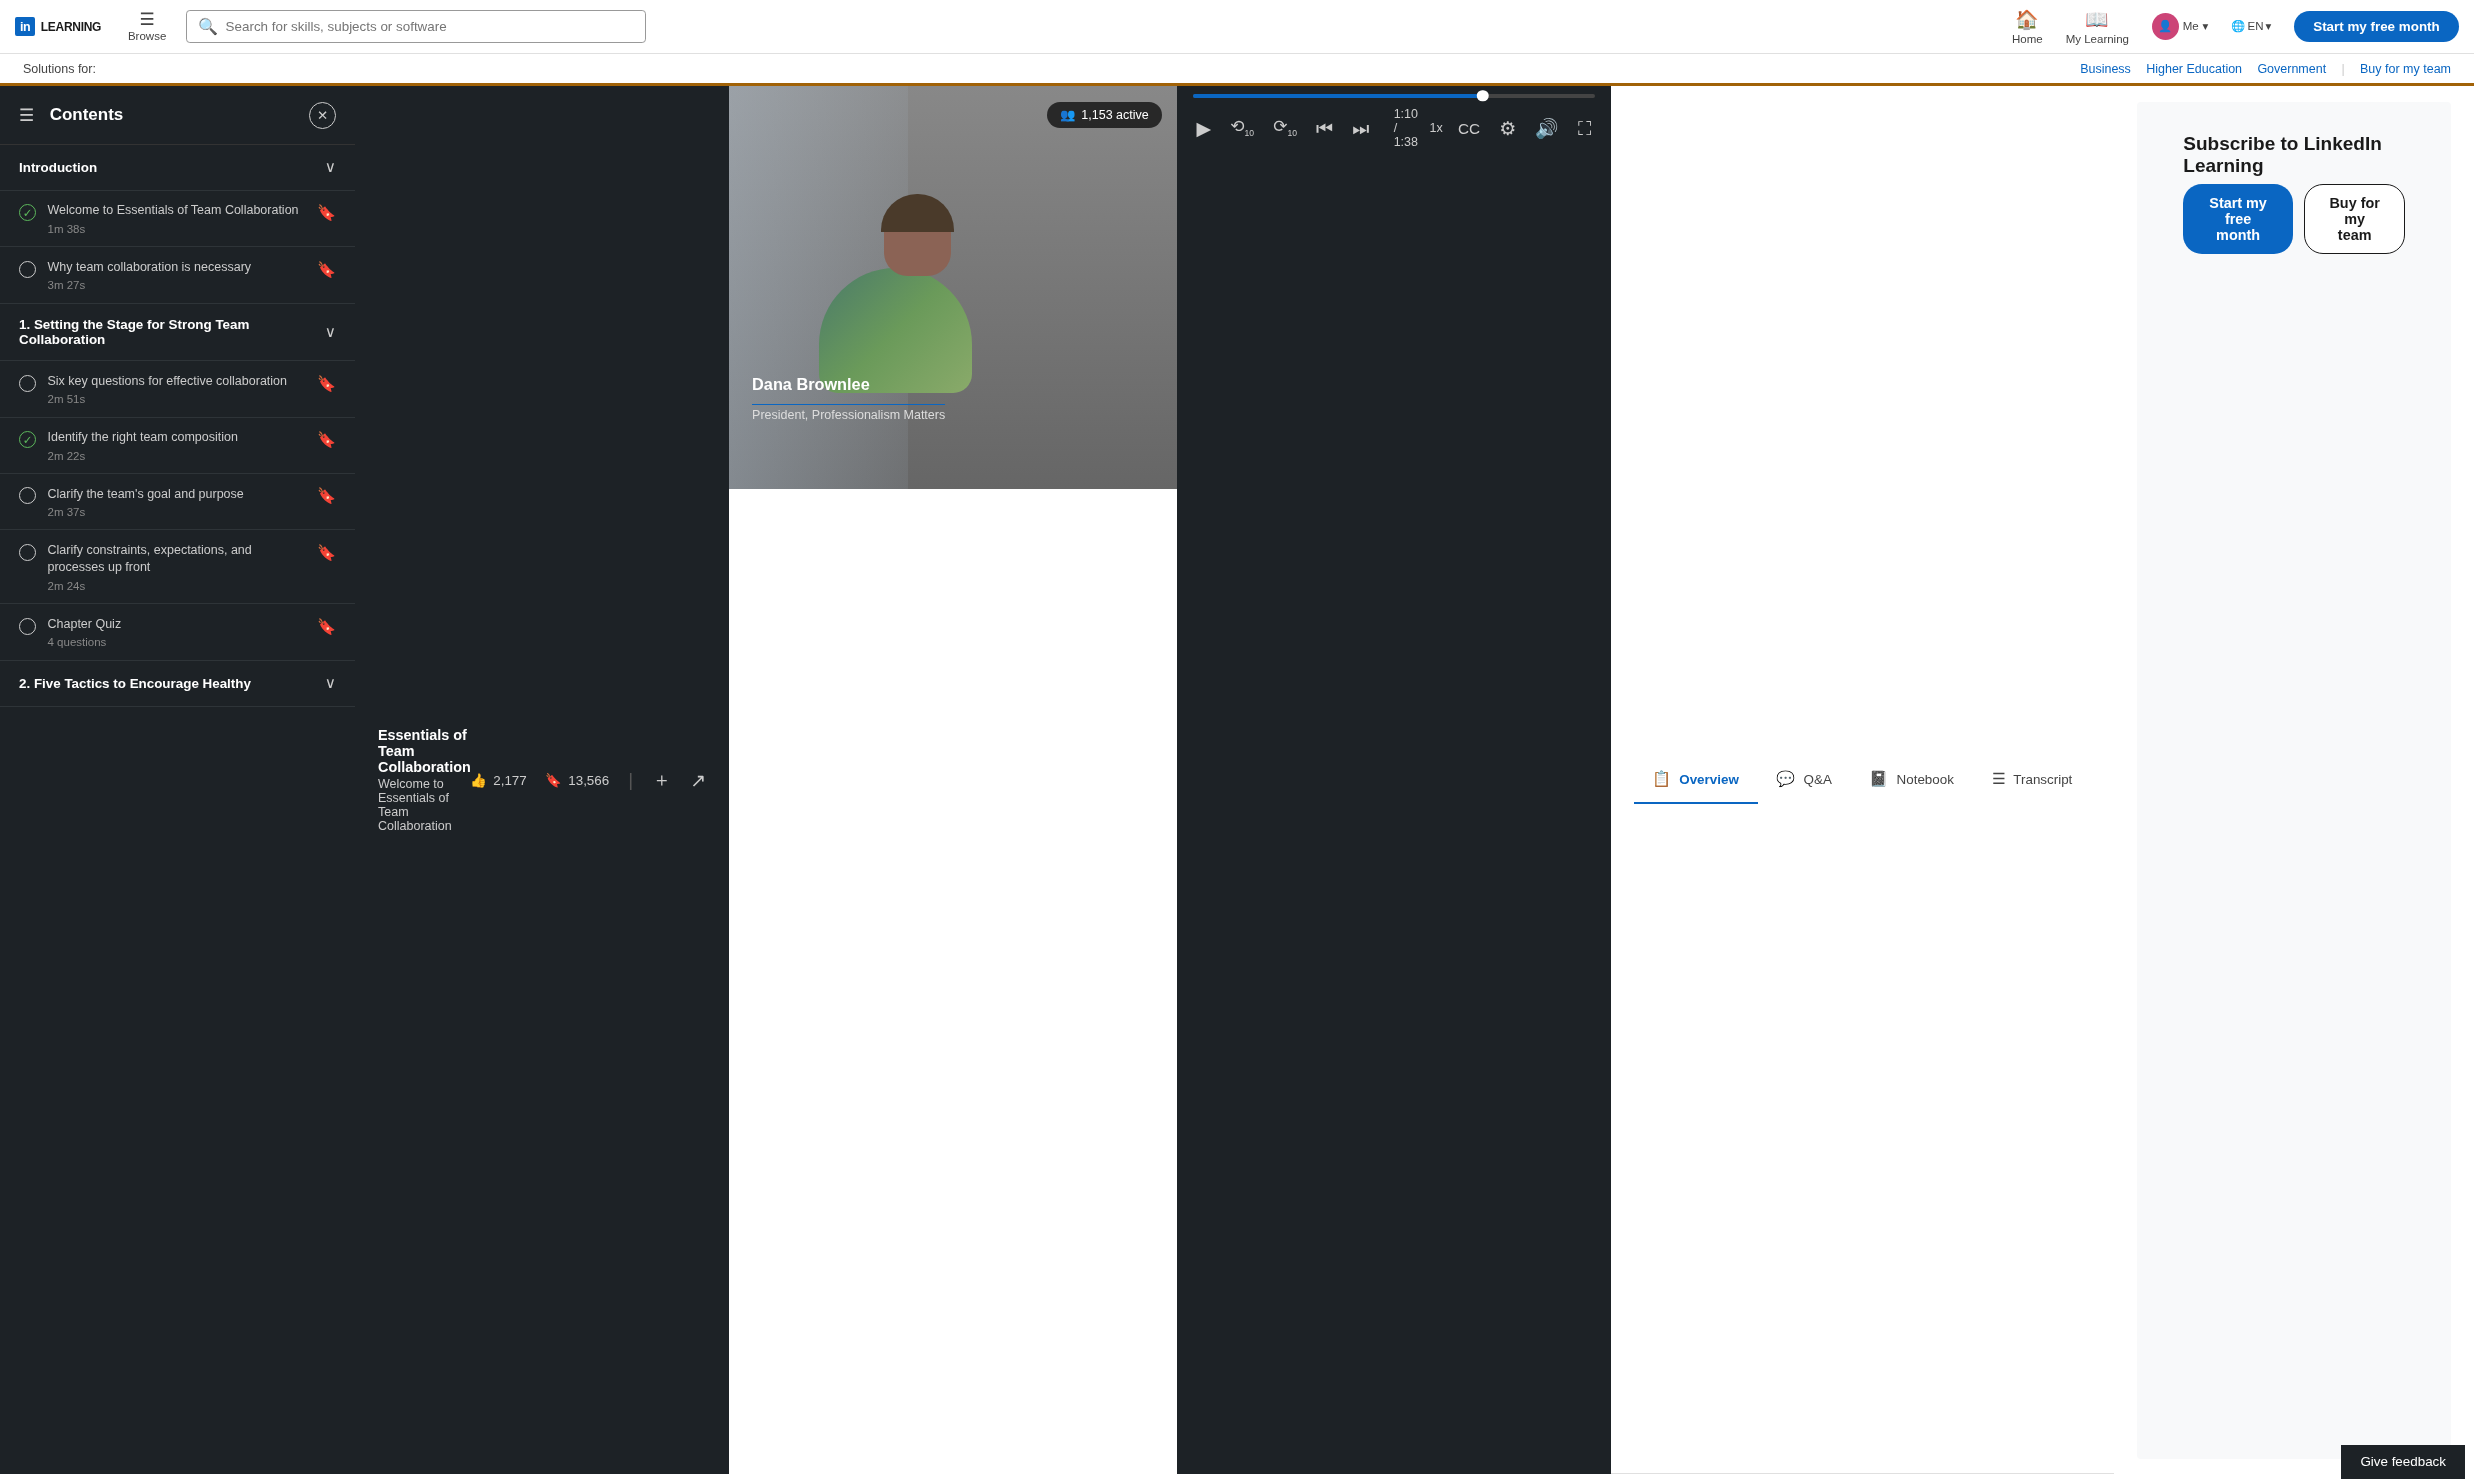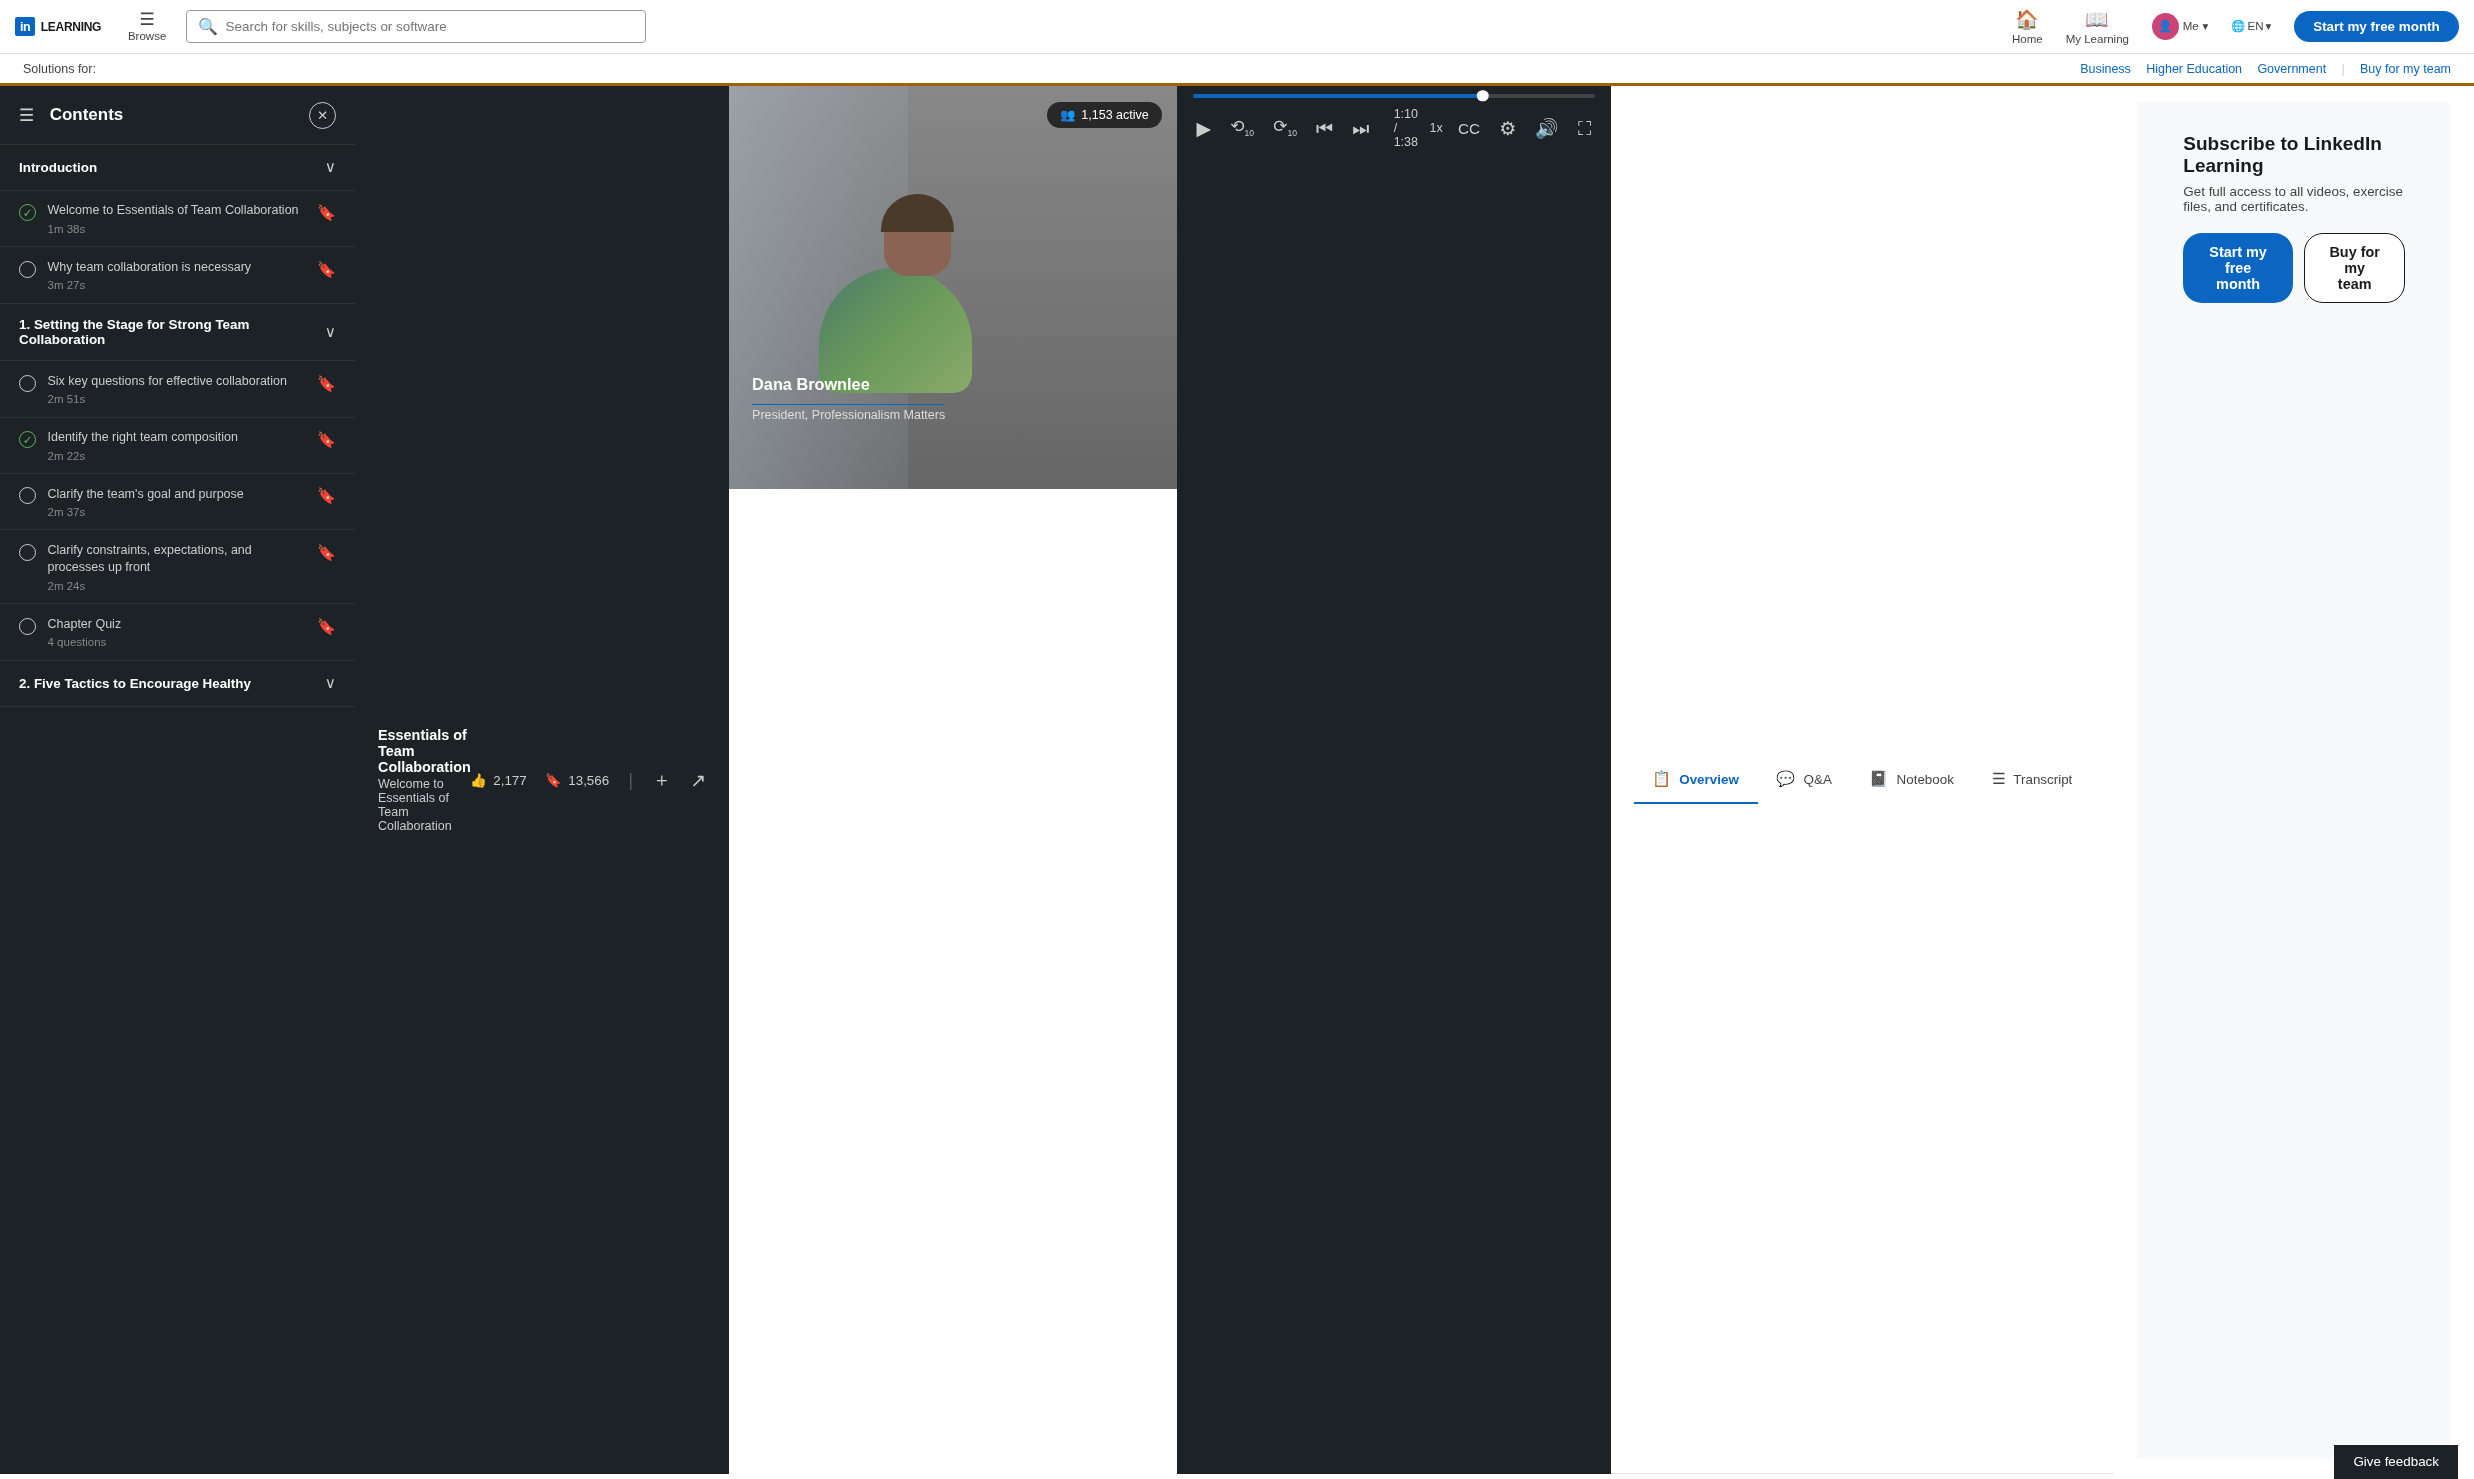--- a/index.html
+++ b/index.html
@@ -520,21 +520,21 @@
       padding: 9.6px 23px;
       font-size: 14.4px;
       font-weight: 600;
       cursor: pointer;
     }
 
     
     .give-feedback-btn {
       position: fixed;
       bottom: 0;
-      right: 16px;
+      right: 9px;
       background: #1d2226;
       color: #fff;
       padding: 9.6px 19px;
       font-size: 13.4px;
       cursor: pointer;
       border: none;
     }
 
     
     .sidebar::-webkit-scrollbar { width: 5.8px; }
@@ -768,21 +768,20 @@
         <span>Notebook</span>
       </div>
       <div class="tab-item">
         <span class="tab-icon">☰</span>
         <span>Transcript</span>
       </div>
     </div>
 
     <div class="subscribe-section">
       <div class="subscribe-title">Subscribe to LinkedIn Learning</div>
-      <div class="subscribe-desc">Get full access to all videos, exercise files, and certificates.</div>
       <div class="subscribe-buttons">
         <button class="btn-primary">Start my free month</button>
         <button class="btn-secondary">Buy for my team</button>
       </div>
     </div>
 
   </main>
 </div>
 
 <button class="give-feedback-btn">Give feedback</button>

